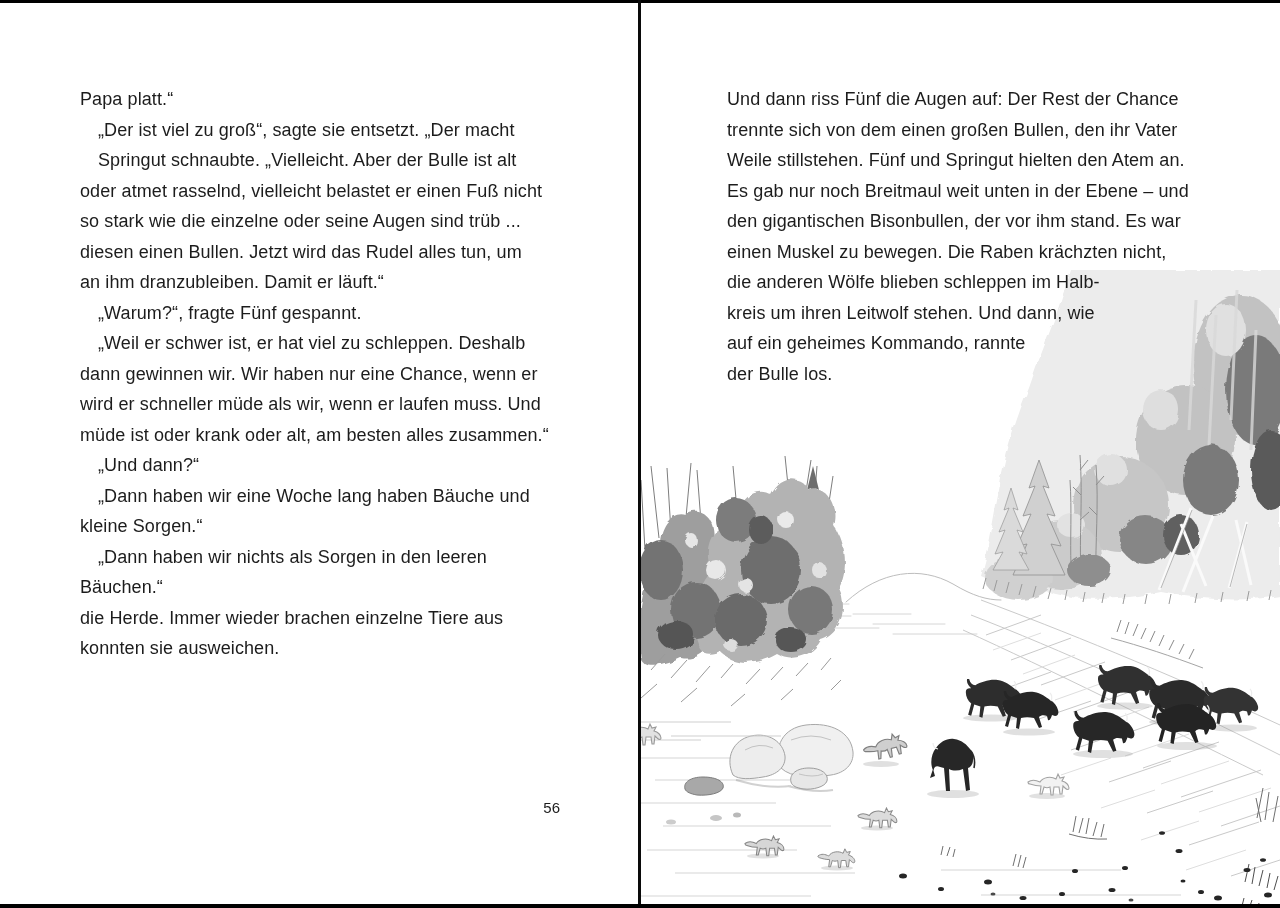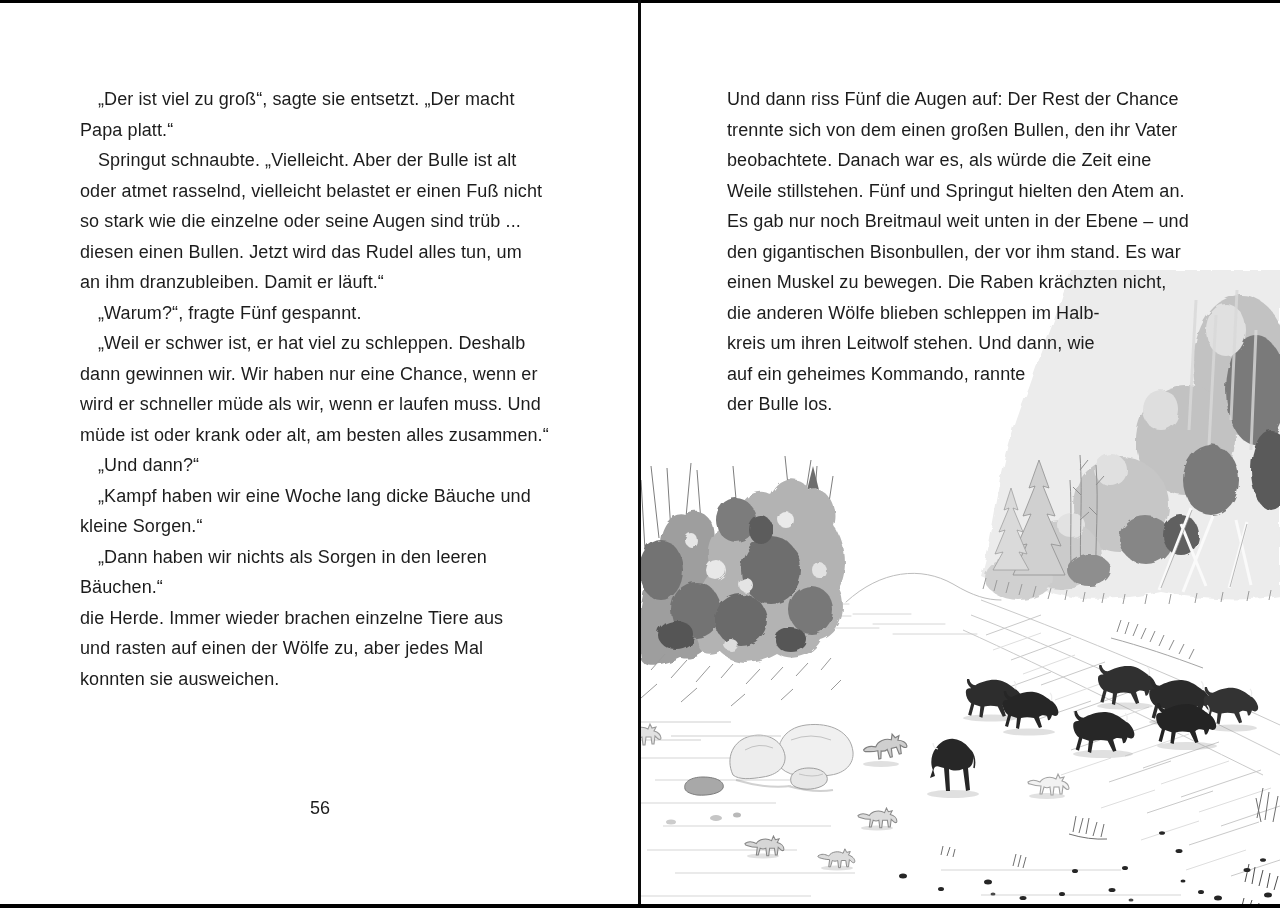--- a/index.html
+++ b/index.html
@@ -8,62 +8,60 @@
     font-family:"Liberation Sans", sans-serif;color:#1c1c1c;overflow:hidden;
   }
   .frame-top{position:absolute;left:0;top:0;width:1280px;height:3px;background:#000;}
   .frame-bottom{position:absolute;left:0;top:904px;width:1280px;height:4px;background:#000;}
   .spine{position:absolute;left:638px;top:0;width:3px;height:908px;background:#0a0a0a;}
   .textblock{position:absolute;font-size:18px;letter-spacing:0.1px;}
   .textblock .line{height:30.5px;line-height:30.5px;white-space:nowrap;}
   .textblock .line.indent{padding-left:18px;}
   .left-text{left:80px;top:84px;width:505px;}
   .right-text{left:727px;top:84px;width:470px;z-index:3;}
-  .page-num{position:absolute;left:80px;top:793px;width:480px;text-align:center;
-    font-size:18px;height:30px;line-height:30px;}
+  .page-num{position:absolute;left:80px;top:793px;width:480px;text-align:right;
+    font-size:15px;height:30px;line-height:30px;}
   .illustration{position:absolute;left:641px;top:270px;width:639px;height:634px;z-index:1;}
 </style>
 </head>
 <body>
 
 <div class="frame-top"></div>
 <div class="spine"></div>
 <div class="frame-bottom"></div>
 
 <div>
   <div class="textblock left-text">
+      <div class="line">Papa platt.“</div>
       <div class="line indent">„Der ist viel zu groß“, sagte sie entsetzt. „Der macht</div>
-      <div class="line">Papa platt.“</div>
       <div class="line indent">Springut schnaubte. „Vielleicht. Aber der Bulle ist alt</div>
       <div class="line">oder atmet rasselnd, vielleicht belastet er einen Fuß nicht</div>
       <div class="line">so stark wie die einzelne oder seine Augen sind trüb ...</div>
       <div class="line">diesen einen Bullen. Jetzt wird das Rudel alles tun, um</div>
       <div class="line">an ihm dranzubleiben. Damit er läuft.“</div>
       <div class="line indent">„Warum?“, fragte Fünf gespannt.</div>
       <div class="line indent">„Weil er schwer ist, er hat viel zu schleppen. Deshalb</div>
       <div class="line">dann gewinnen wir. Wir haben nur eine Chance, wenn er</div>
       <div class="line">wird er schneller müde als wir, wenn er laufen muss. Und</div>
       <div class="line">müde ist oder krank oder alt, am besten alles zusammen.“</div>
       <div class="line indent">„Und dann?“</div>
-      <div class="line indent">„Kampf haben wir eine Woche lang dicke Bäuche und</div>
+      <div class="line indent">„Dann haben wir eine Woche lang haben Bäuche und</div>
       <div class="line">kleine Sorgen.“</div>
       <div class="line indent">„Dann haben wir nichts als Sorgen in den leeren</div>
       <div class="line">Bäuchen.“</div>
       <div class="line">die Herde. Immer wieder brachen einzelne Tiere aus</div>
-      <div class="line">und rasten auf einen der Wölfe zu, aber jedes Mal</div>
       <div class="line">konnten sie ausweichen.</div>
     </div>
   <div class="page-num">56</div>
 </div>
 
 <div>
   <div class="textblock right-text">
       <div class="line">Und dann riss Fünf die Augen auf: Der Rest der Chance</div>
       <div class="line">trennte sich von dem einen großen Bullen, den ihr Vater</div>
-      <div class="line">beobachtete. Danach war es, als würde die Zeit eine</div>
       <div class="line">Weile stillstehen. Fünf und Springut hielten den Atem an.</div>
       <div class="line">Es gab nur noch Breitmaul weit unten in der Ebene – und</div>
       <div class="line">den gigantischen Bisonbullen, der vor ihm stand. Es war</div>
       <div class="line">einen Muskel zu bewegen. Die Raben krächzten nicht,</div>
       <div class="line">die anderen Wölfe blieben schleppen im Halb-</div>
       <div class="line">kreis um ihren Leitwolf stehen. Und dann, wie</div>
       <div class="line">auf ein geheimes Kommando, rannte</div>
       <div class="line">der Bulle los.</div>
     </div>
 

